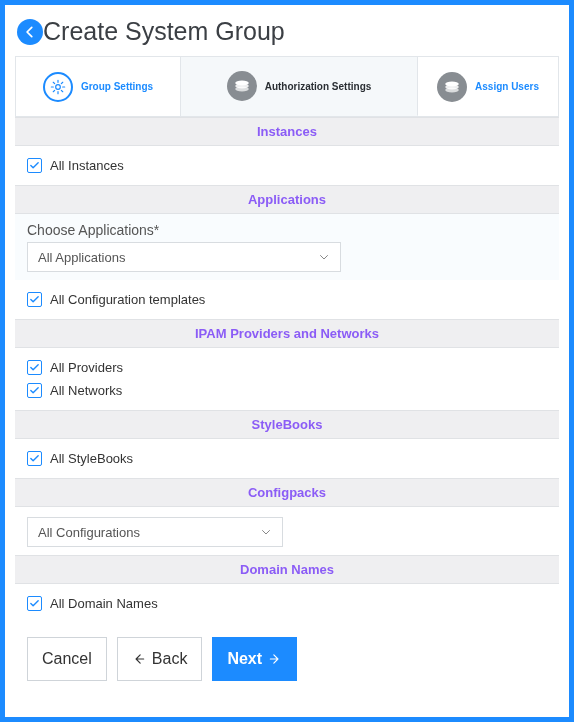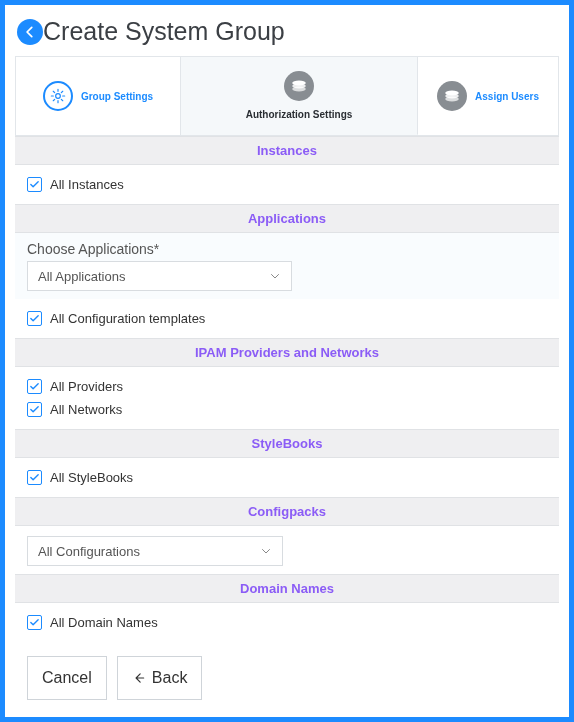--- a/index.html
+++ b/index.html
@@ -28,21 +28,21 @@
   .tabs {
     display: flex; border: 1px solid #e2e6ea; background: #f5f8fa;
   }
   .tab {
     display: flex; align-items: center; justify-content: center;
     gap: 8px; padding: 14px 8px; cursor: pointer;
     border-right: 1px solid #e2e6ea;
   }
   .tab:last-child { border-right: none; }
   .tab.inactive { background: #fff; }
-  .tab.active { background: #f5f8fa; border-bottom: 1px solid #f5f8fa; flex-direction: column; }
+  .tab.active { background: #f5f8fa; border-bottom: 1px solid #f5f8fa; }
   .tab-icon-ring {
     width: 30px; height: 30px; border-radius: 50%;
     border: 2px solid #1c8bff; display:flex; align-items:center; justify-content:center;
   }
   .tab-icon-ring svg { width: 16px; height: 16px; stroke:#1c8bff; fill:none; }
   .tab-icon-fill {
     width: 30px; height: 30px; border-radius: 50%;
     background: #888d92; display:flex; align-items:center; justify-content:center;
   }
   .tab-icon-fill svg { width: 18px; height: 14px; }
@@ -61,21 +61,21 @@
   .field-label { font-size: 14px; color: #555; margin-bottom: 4px; }
   .check-row { display:flex; align-items:center; gap:8px; padding:4px 0; }
   .checkbox {
     width: 15px; height: 15px; border: 1px solid #1c8bff; border-radius: 2px;
     display:flex; align-items:center; justify-content:center; cursor:pointer;
     background:#fff;
   }
   .checkbox svg { width: 11px; height: 11px; }
   .check-label { font-size: 13px; color: #333; }
   .select {
-    width: 265px; height: 30px; border: 1px solid #d8dce0;
+    width: 314px; height: 30px; border: 1px solid #d8dce0;
     background:#fff; display:flex; align-items:center; justify-content:space-between;
     padding: 0 10px; font-size: 13px; color:#555; cursor:pointer;
     margin-top: 2px;
   }
   .select svg { width: 12px; height: 12px; }
   .footer {
     padding: 14px 12px; display:flex; gap:10px;
   }
   .btn {
     height: 44px; padding: 0 14px; font-size: 16px;
@@ -223,16 +223,22 @@
     <div class="footer">
       <button class="btn">
         <span>Cancel</span>
       </button>
       <button class="btn">
         <svg viewBox="0 0 24 24">
             <path d="M14 5l-7 7 7 7M7 12h13" stroke="#333" stroke-width="2" fill="none" stroke-linecap="round" stroke-linejoin="round"></path>
           </svg>
         <span>Back</span>
       </button>
+      <button class="btn primary">
+        <span>Next</span>
+        <svg viewBox="0 0 24 24">
+            <path d="M10 5l7 7-7 7M17 12H4" stroke="#fff" stroke-width="2" fill="none" stroke-linecap="round" stroke-linejoin="round"></path>
+          </svg>
+      </button>
     </div>
 
   </div>
 </div>
 
 </body></html>

